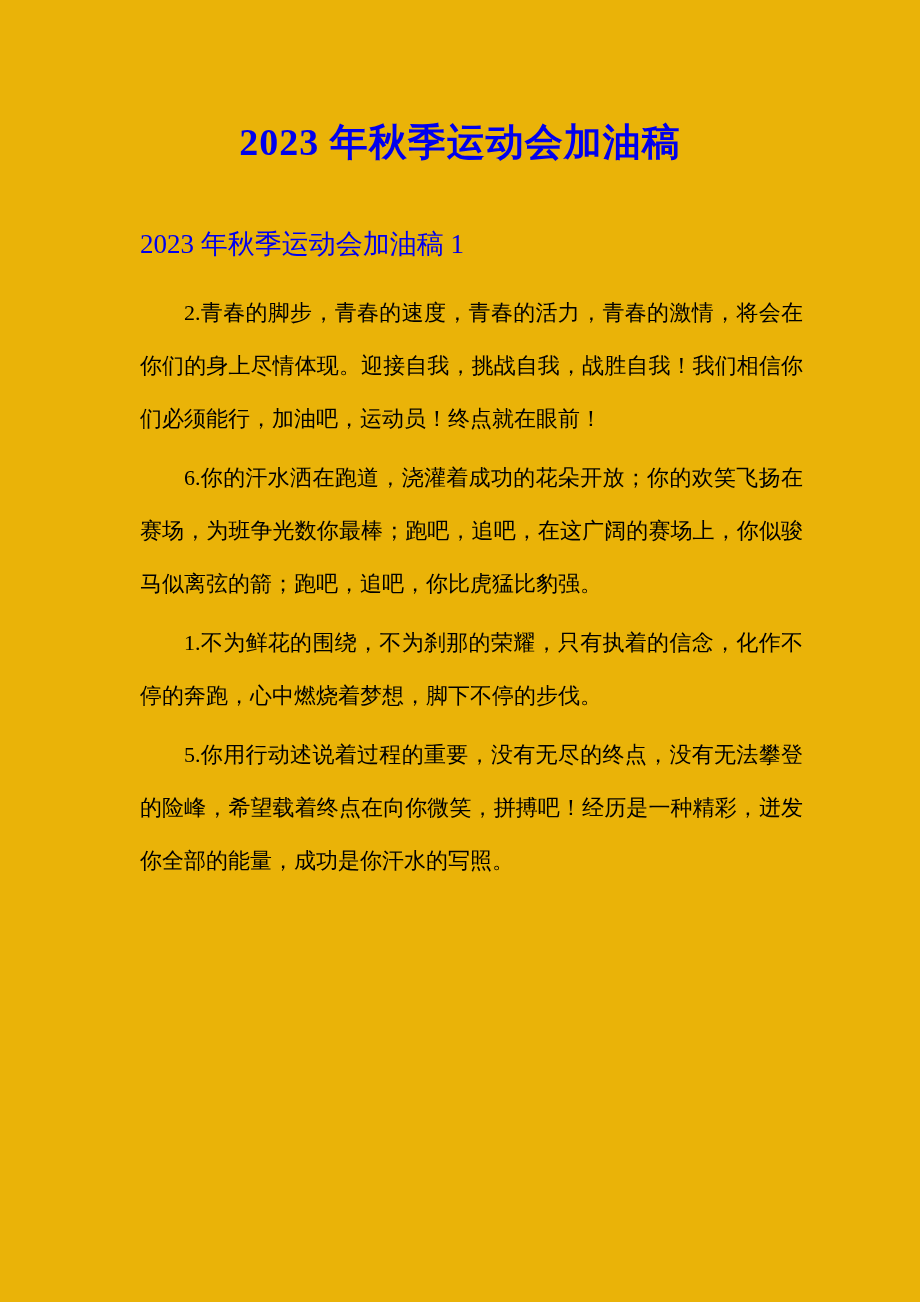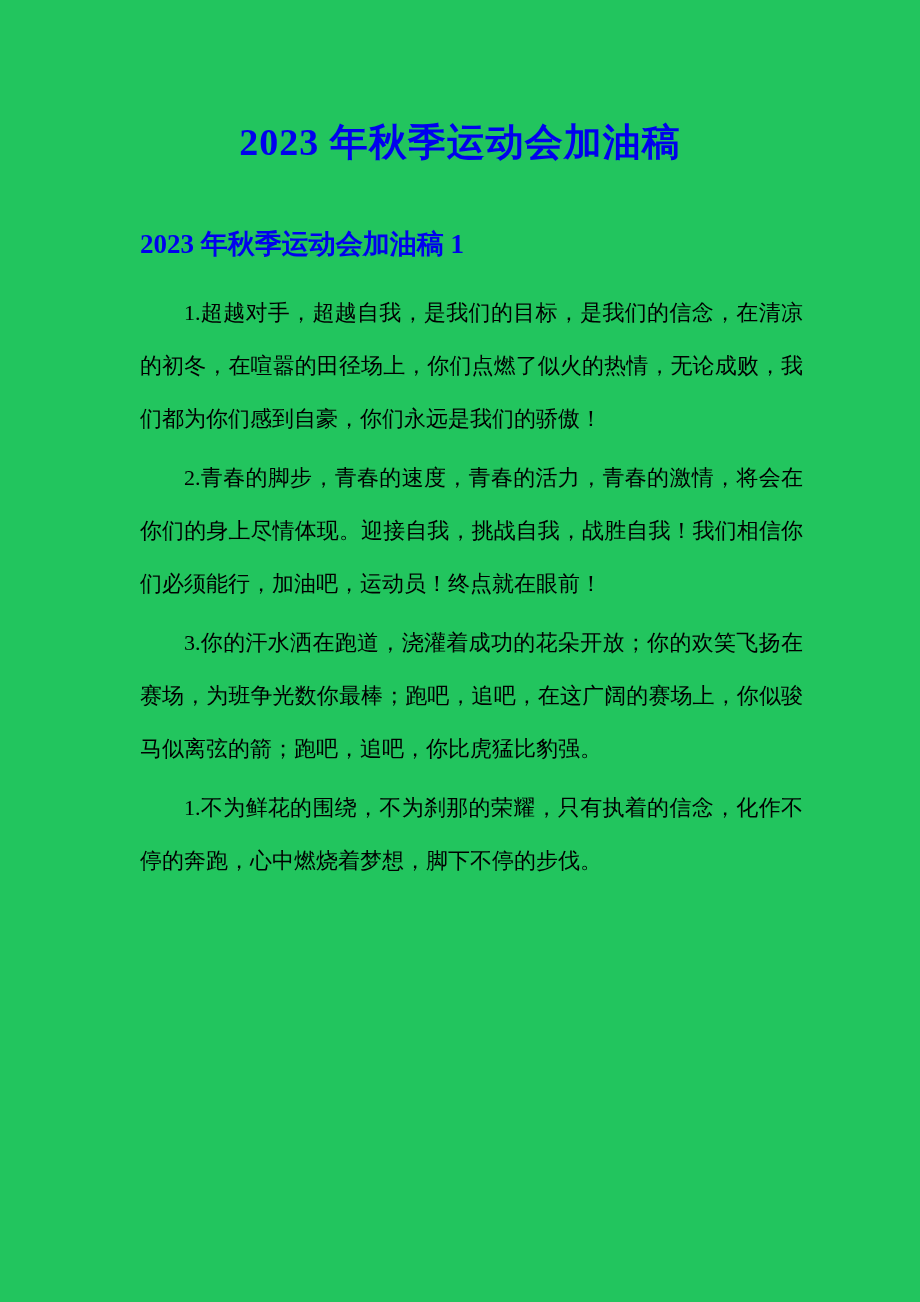--- a/index.html
+++ b/index.html
@@ -4,41 +4,41 @@
 <style>
   html, body {
     margin: 0;
     padding: 0;
     background: #ffffff;
   }
   .page {
     position: relative;
     width: 920px;
     height: 1302px;
-    background: #22c55e;
+    background: #eab308;
     overflow: hidden;
     font-family: "Liberation Serif", "DejaVu Serif", serif;
   }
   .title-wrap {
     padding: 122px 100px 0 100px;
     text-align: center;
   }
   .doc-title {
     font-size: 38px;
     line-height: 40px;
     font-weight: bold;
     color: #0101ee;
     letter-spacing: 1px;
     font-family: "Liberation Serif", "DejaVu Serif", serif;
   }
   .section-heading {
     margin: 62px 117px 0 140px;
     font-size: 27px;
     line-height: 40px;
-    font-weight: bold;
+    font-weight: normal;
     color: #0101ee;
   }
   .body-text {
     margin: 22px 117px 0 140px;
     width: 663px;
     color: #000000;
   }
   .body-text p {
     margin: 0 0 6px 0;
     font-size: 22px;
@@ -53,19 +53,19 @@
 
 <div class="page">
 
   <div class="title-wrap">
     <div class="doc-title">2023 年秋季运动会加油稿</div>
   </div>
 
   <div class="section-heading">2023 年秋季运动会加油稿 1</div>
 
   <div class="body-text">
-    <p>1.超越对手，超越自我，是我们的目标，是我们的信念，在清凉的初冬，在喧嚣的田径场上，你们点燃了似火的热情，无论成败，我们都为你们感到自豪，你们永远是我们的骄傲！</p>
     <p>2.青春的脚步，青春的速度，青春的活力，青春的激情，将会在你们的身上尽情体现。迎接自我，挑战自我，战胜自我！我们相信你们必须能行，加油吧，运动员！终点就在眼前！</p>
-    <p>3.你的汗水洒在跑道，浇灌着成功的花朵开放；你的欢笑飞扬在赛场，为班争光数你最棒；跑吧，追吧，在这广阔的赛场上，你似骏马似离弦的箭；跑吧，追吧，你比虎猛比豹强。</p>
+    <p>6.你的汗水洒在跑道，浇灌着成功的花朵开放；你的欢笑飞扬在赛场，为班争光数你最棒；跑吧，追吧，在这广阔的赛场上，你似骏马似离弦的箭；跑吧，追吧，你比虎猛比豹强。</p>
     <p>1.不为鲜花的围绕，不为刹那的荣耀，只有执着的信念，化作不停的奔跑，心中燃烧着梦想，脚下不停的步伐。</p>
+    <p>5.你用行动述说着过程的重要，没有无尽的终点，没有无法攀登的险峰，希望载着终点在向你微笑，拼搏吧！经历是一种精彩，迸发你全部的能量，成功是你汗水的写照。</p>
   </div>
 
 </div>
 
 </body></html>

